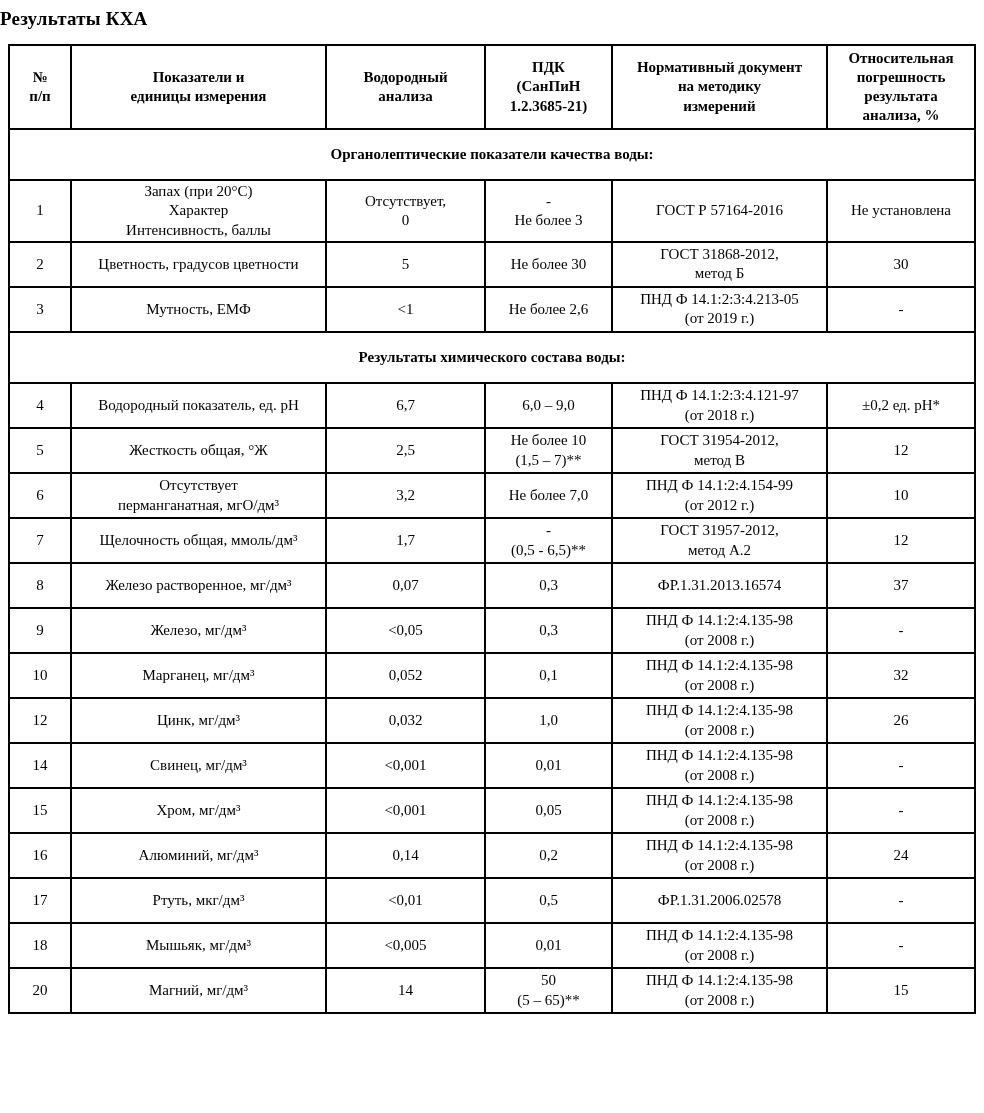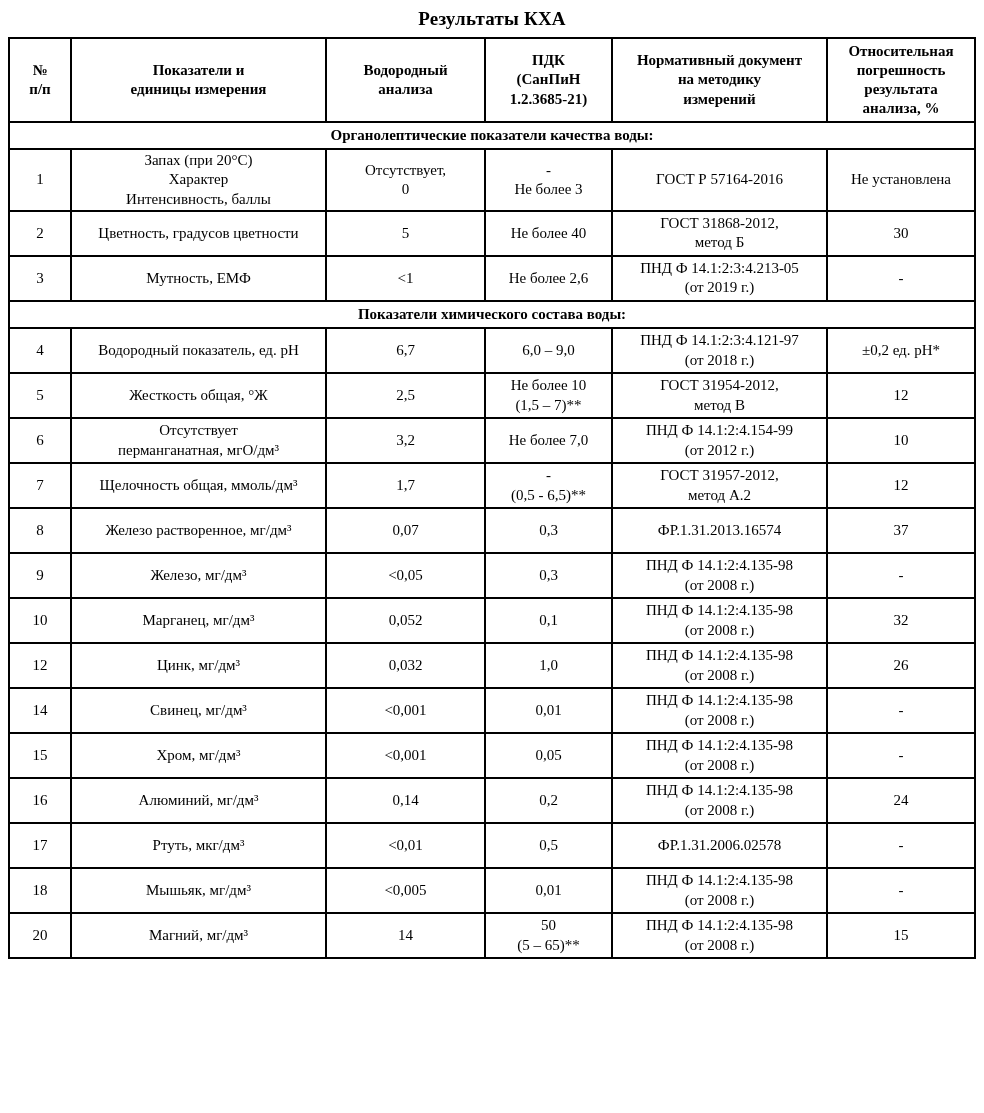--- a/index.html
+++ b/index.html
@@ -8,22 +8,22 @@
     background: #ffffff;
   }
   body {
     width: 984px;
     height: 1113px;
     font-family: "Liberation Serif", "DejaVu Serif", serif;
     color: #000000;
     overflow: hidden;
   }
   .page-title {
-    margin: 8px 0 7px 0;
-    text-align: center;
+    margin: 8px 0 14px 0;
+    text-align: left;
     font-size: 19px;
     font-weight: bold;
     letter-spacing: 0.2px;
   }
   table.results {
     border-collapse: collapse;
     table-layout: fixed;
     width: 966px;
     margin: 0 auto;
   }
@@ -42,21 +42,21 @@
     font-weight: bold;
     height: 80px;
   }
   table.results td {
     height: 41px;
     font-weight: normal;
   }
   table.results td.section-label {
     height: 17px;
     font-weight: bold;
-    padding: 4px 3px;
+    padding: 16px 3px;
     line-height: 1.15;
     margin-top: 12px;
   }
   
   col.c-num   { width: 62px; }
   col.c-ind   { width: 255px; }
   col.c-res   { width: 159px; }
   col.c-pdk   { width: 127px; }
   col.c-doc   { width: 215px; }
   col.c-err   { width: 148px; }
@@ -110,36 +110,36 @@
 0</td>
           <td>-
 Не более 3</td>
           <td>ГОСТ Р 57164-2016</td>
           <td>Не установлена</td>
         </tr>
         <tr>
           <td>2</td>
           <td>Цветность, градусов цветности</td>
           <td>5</td>
-          <td>Не более 40</td>
+          <td>Не более 30</td>
           <td>ГОСТ 31868-2012,
 метод Б</td>
           <td>30</td>
         </tr>
         <tr>
           <td>3</td>
           <td>Мутность, ЕМФ</td>
           <td>&lt;1</td>
           <td>Не более 2,6</td>
           <td>ПНД Ф 14.1:2:3:4.213-05
 (от 2019  г.)</td>
           <td>-</td>
         </tr>
         <tr>
-          <td colspan="6" class="section-label">Показатели химического состава воды:</td>
+          <td colspan="6" class="section-label">Результаты химического состава воды:</td>
         </tr>
         <tr>
           <td>4</td>
           <td>Водородный показатель, ед. pH</td>
           <td>6,7</td>
           <td>6,0 – 9,0</td>
           <td>ПНД Ф 14.1:2:3:4.121-97
 (от 2018 г.)</td>
           <td>±0,2 ед. pH*</td>
         </tr>

